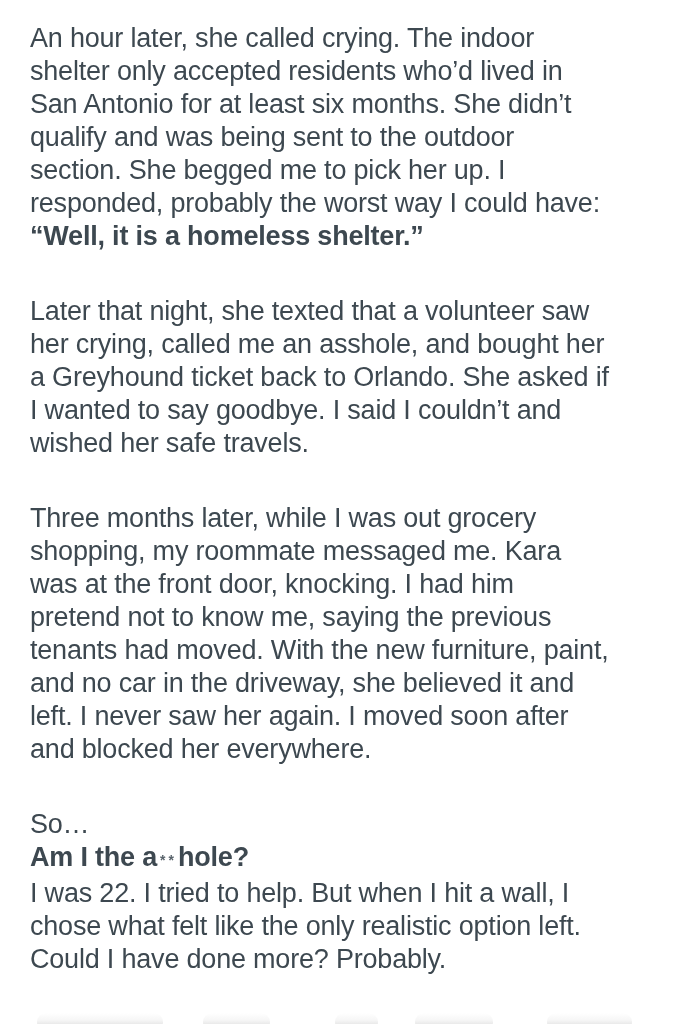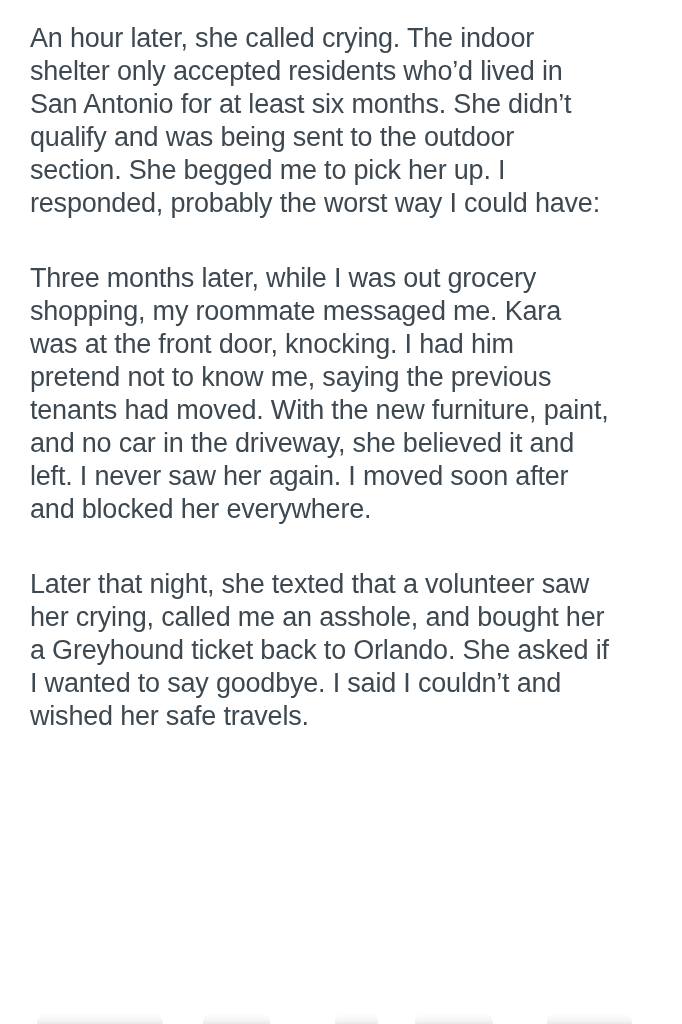--- a/index.html
+++ b/index.html
@@ -55,41 +55,49 @@
 <div class="page" style="background: rgb(255, 255, 255); color: rgb(61, 72, 80);">
   <div class="post">
 
     <div class="para">
       <p>An hour later, she called crying. The indoor
 shelter only accepted residents who’d lived in
 San Antonio for at least six months. She didn’t
 qualify and was being sent to the outdoor
 section. She begged me to pick her up. I
 responded, probably the worst way I could have:</p>
+      <p class="bold">“Well, it is a homeless shelter.”</p>
+    </div>
+
+    <div class="para">
+      <p>Later that night, she texted that a volunteer saw
+her crying, called me an asshole, and bought her
+a Greyhound ticket back to Orlando. She asked if
+I wanted to say goodbye. I said I couldn’t and
+wished her safe travels.</p>
     </div>
 
     <div class="para">
       <p>Three months later, while I was out grocery
 shopping, my roommate messaged me. Kara
 was at the front door, knocking. I had him
 pretend not to know me, saying the previous
 tenants had moved. With the new furniture, paint,
 and no car in the driveway, she believed it and
 left. I never saw her again. I moved soon after
 and blocked her everywhere.</p>
     </div>
 
-    <div class="para">
-      <p>Later that night, she texted that a volunteer saw
-her crying, called me an asshole, and bought her
-a Greyhound ticket back to Orlando. She asked if
-I wanted to say goodbye. I said I couldn’t and
-wished her safe travels.</p>
+    <div class="para last">
+      <p>So…</p>
+      <p class="bold"><span>Am I the a</span><span class="censor">**</span><span>hole?</span></p>
+      <p>I was 22. I tried to help. But when I hit a wall, I
+chose what felt like the only realistic option left.
+Could I have done more? Probably.</p>
     </div>
-
 
   </div>
 
   <div class="chips" id="chips">
       <div class="chip" style="left: 37px; width: 126px;"></div>
       <div class="chip" style="left: 203px; width: 67px;"></div>
       <div class="chip" style="left: 335px; width: 43px;"></div>
       <div class="chip" style="left: 415px; width: 78px;"></div>
       <div class="chip" style="left: 547px; width: 85px;"></div>
     </div>

